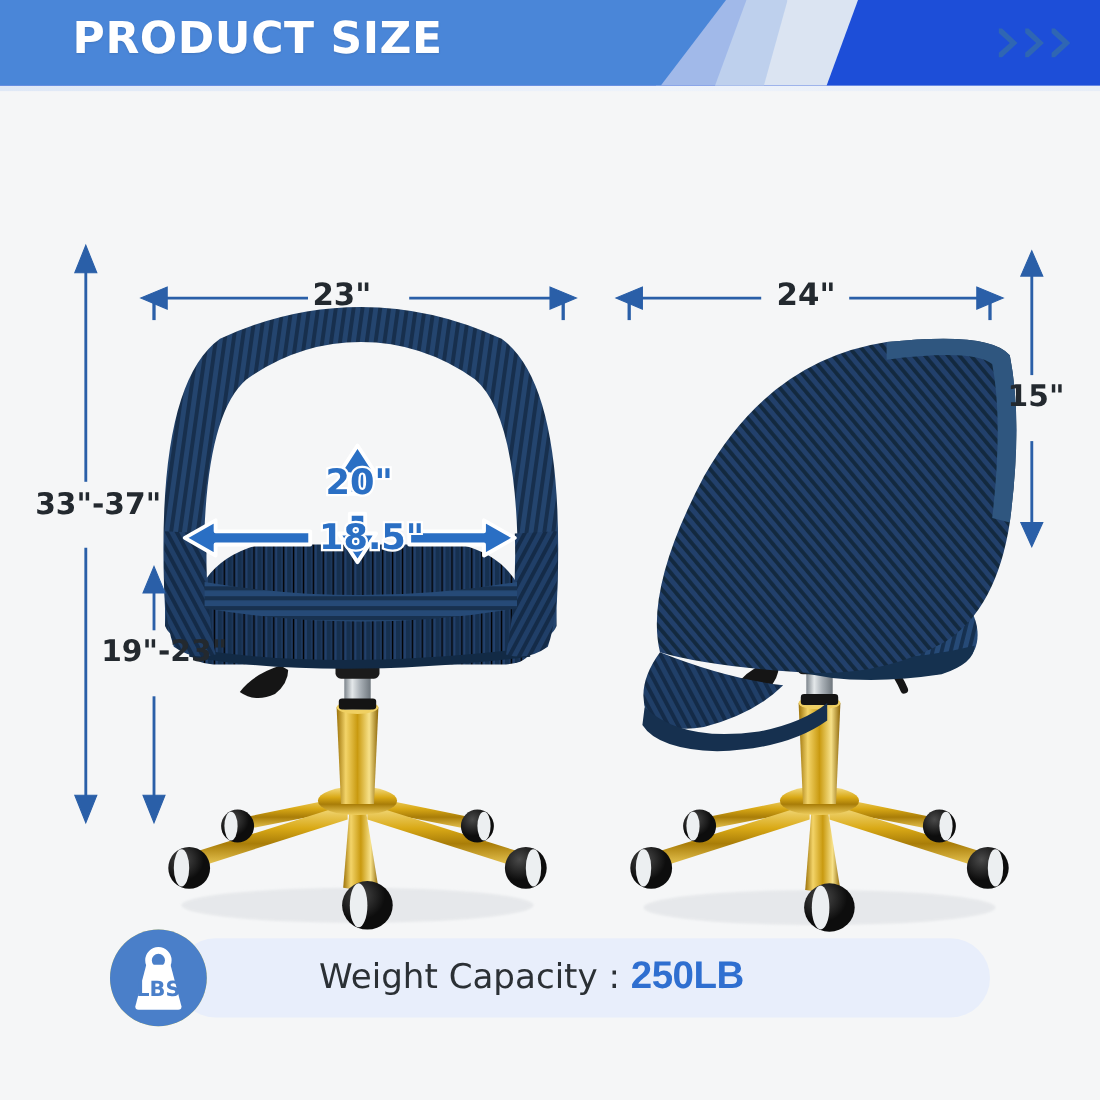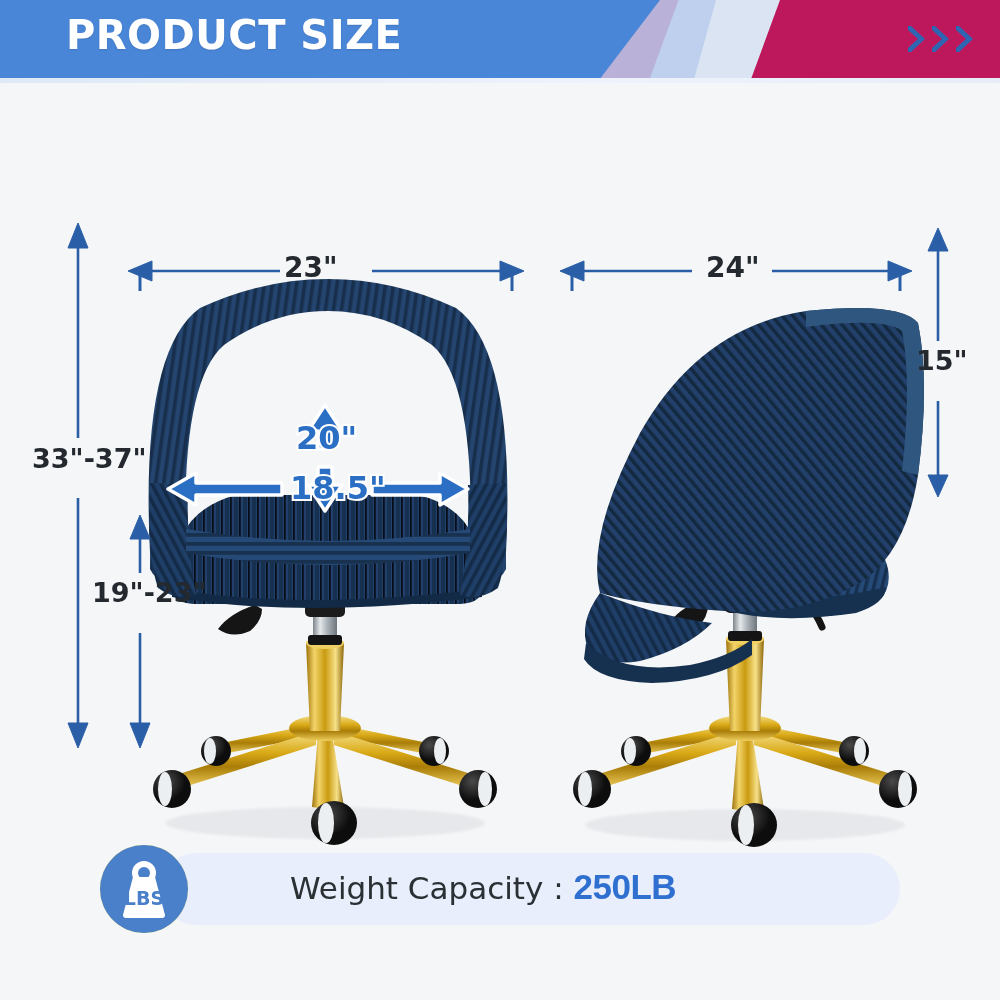--- a/index.html
+++ b/index.html
@@ -6,21 +6,21 @@
   body{
     width:1000px;height:1000px;
     background:#f4f5f7;
     font-family:"Liberation Sans", sans-serif;
     overflow:hidden;
     position:relative;
   }
   
   #header{
     position:absolute;left:0;top:0;width:1000px;height:78px;
-    background:#be185d;
+    background:#1d4ed8;
     overflow:hidden;
   }
   .band{position:absolute;top:0;height:78px;}
   .band-main{
     left:0;width:660px;background:#4a86d8;
     clip-path:polygon(0 0,100% 0,91% 100%,0 100%);
   }
   .band-mid{
     left:596px;width:120px;background:#b9cdec;opacity:.85;
     clip-path:polygon(18% 0,100% 0,82% 100%,0 100%);

